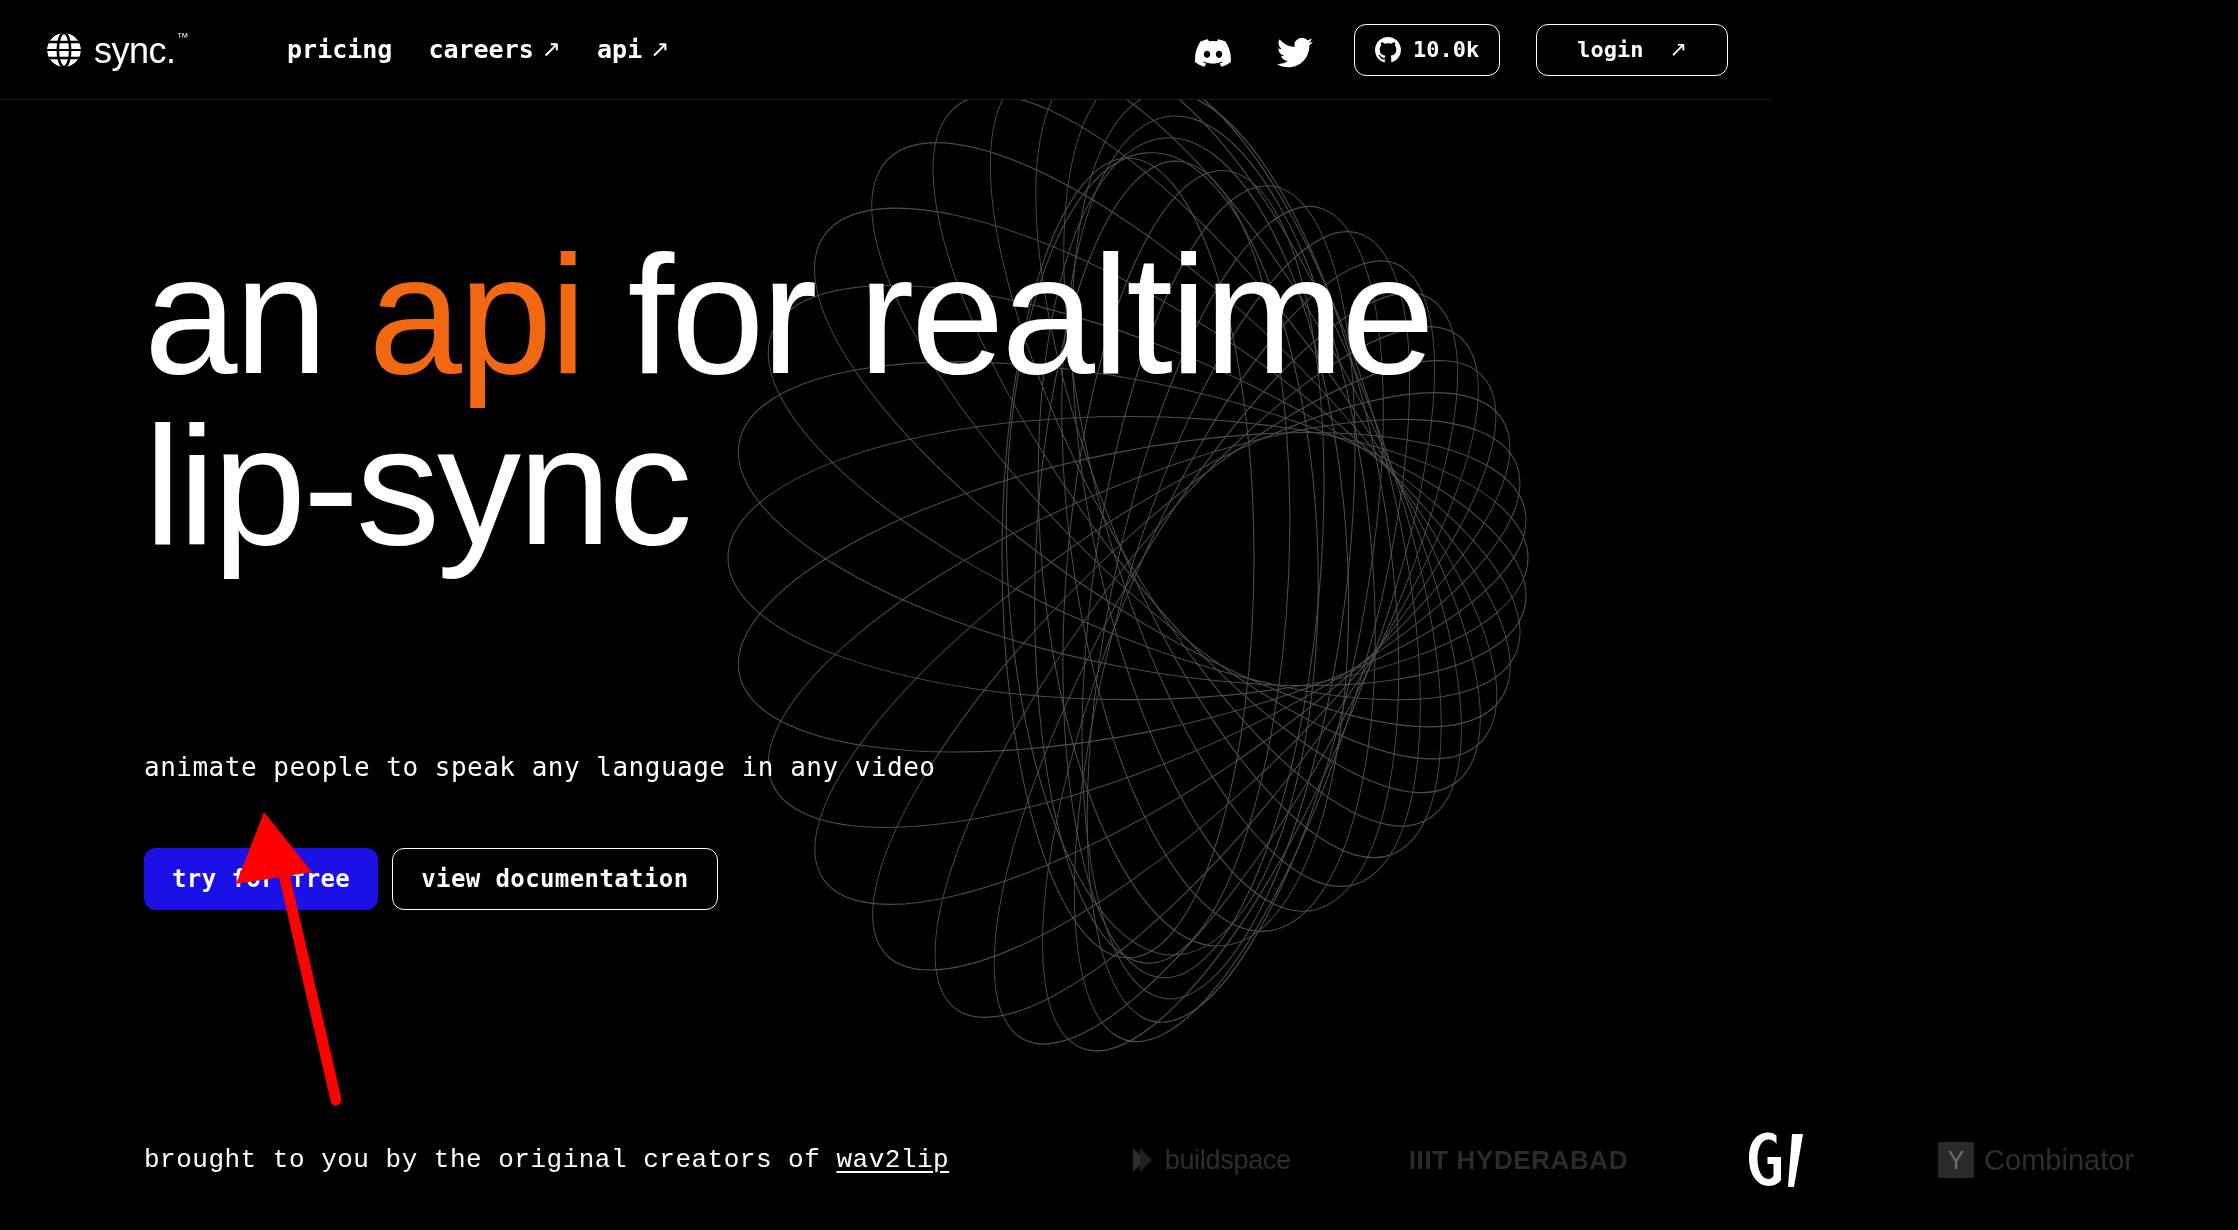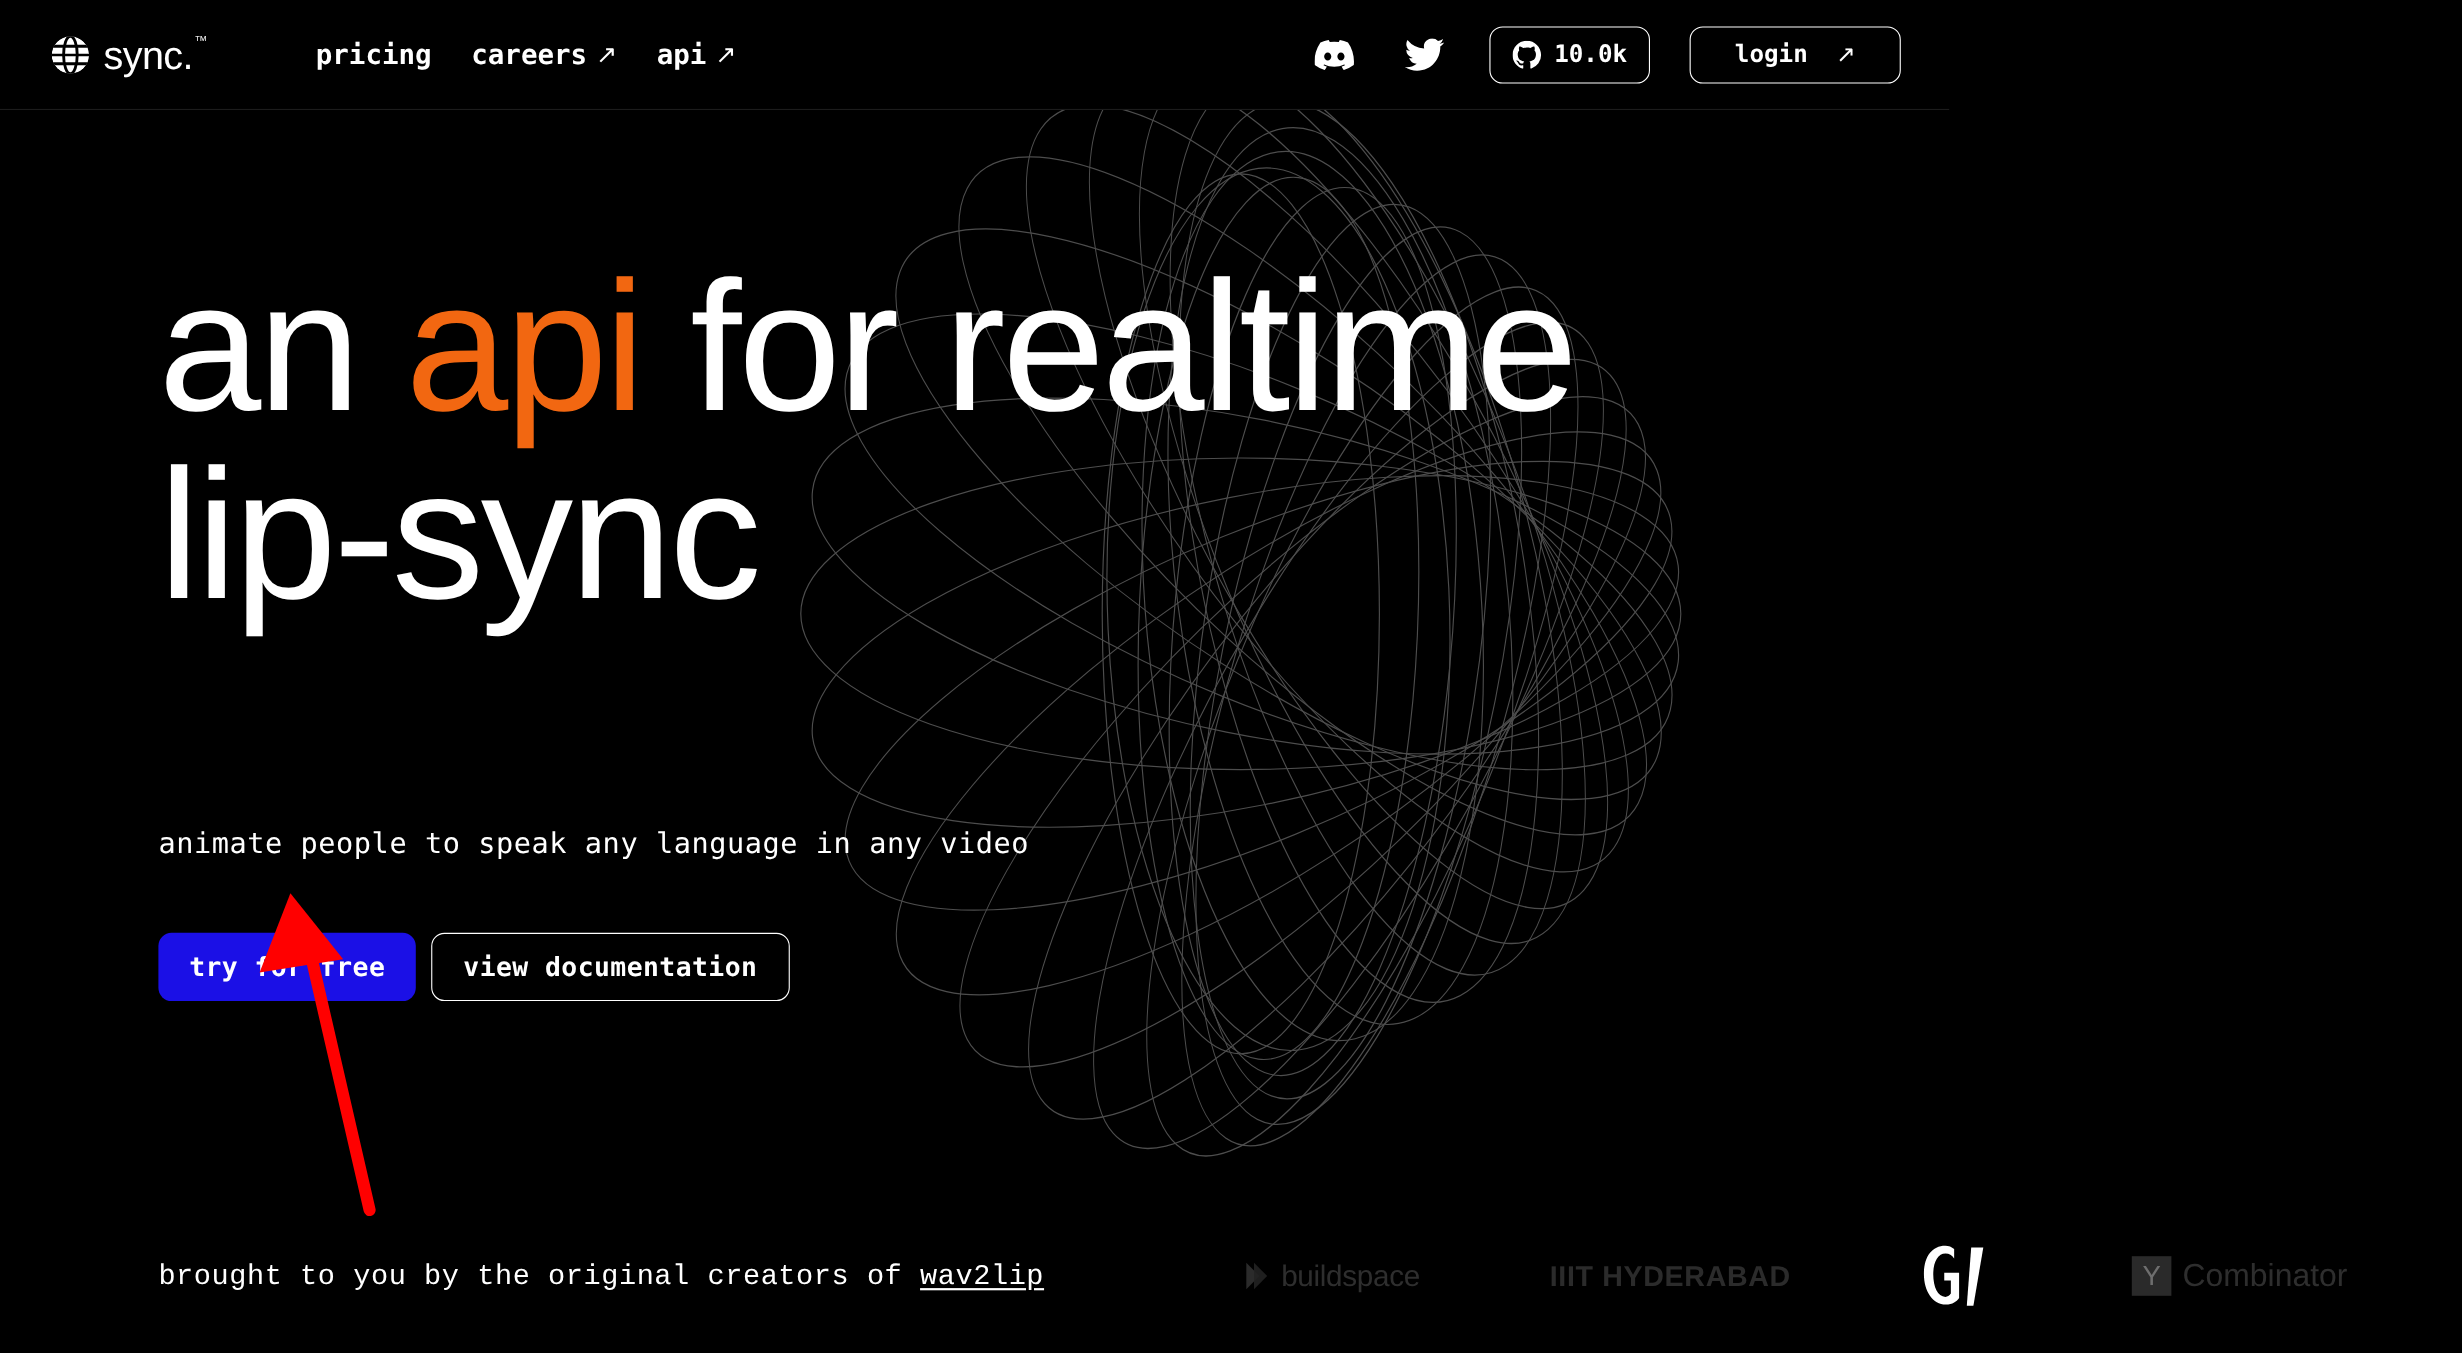--- a/index.html
+++ b/index.html
@@ -81,21 +81,21 @@
     font-weight: 400;
     line-height: 1;
     position: relative;
     top: -1px;
   }
 
   .nav-right {
     margin-left: auto;
     margin-right: 44px;
     display: flex;
-    align-items: center;
+    align-items: flex-end;
     gap: 36px;
   }
 
   .icon-btn {
     width: 46px; height: 46px;
     display: flex; align-items: center; justify-content: center;
     background: none; border: none; cursor: pointer;
     padding: 0;
   }
   .icon-btn svg { display: block; }

